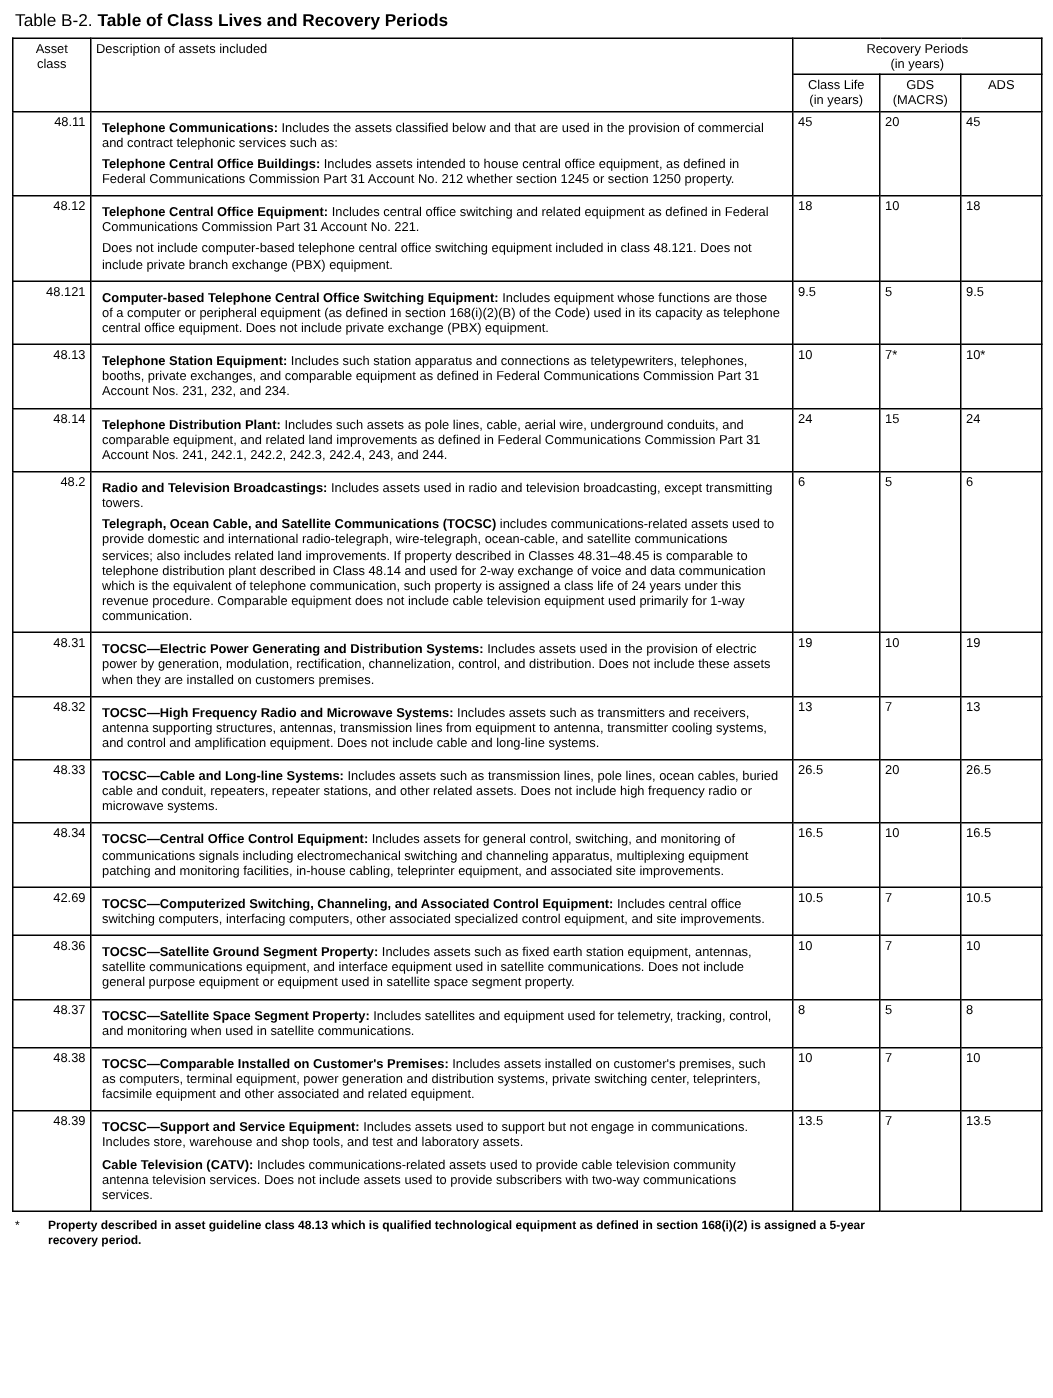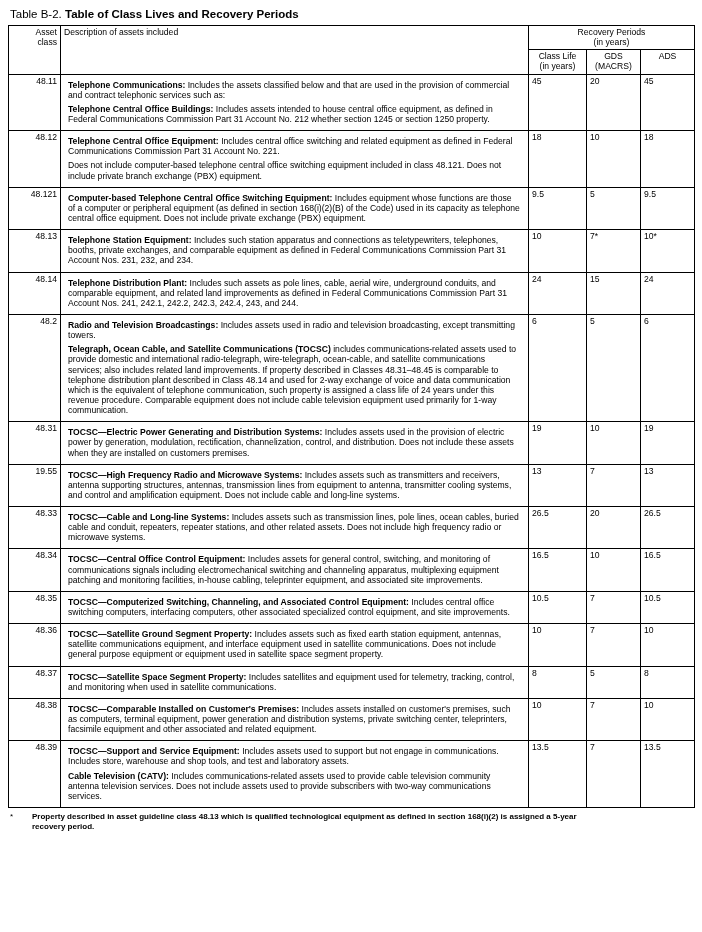--- a/index.html
+++ b/index.html
@@ -58,21 +58,20 @@
     line-height: 1.15;
   }
   thead .hdr-desc {
     text-align: left;
     vertical-align: bottom;
     padding-bottom: 3px;
     margin-top: 40px;
   }
   thead .hdr-assetclass {
     vertical-align: middle;
-    text-align: right;
   }
   thead .hdr-rp {
     padding: 3px 2px;
   }
   .num {
     vertical-align: top;
     padding-top: 2px;
     font-size: 8.8px;
   }
   .cls {
@@ -208,21 +207,21 @@
         <tr>
           <td class="cls">48.31</td>
           <td class="desc">
             <p><span class="b">TOCSC—Electric Power Generating and Distribution Systems:</span> <span>Includes assets used in the provision of electric power by generation, modulation, rectification, channelization, control, and distribution. Does not include these assets when they are installed on customers premises.</span></p>
           </td>
           <td class="num">19</td>
           <td class="num">10</td>
           <td class="num">19</td>
         </tr>
         <tr>
-          <td class="cls">19.55</td>
+          <td class="cls">48.32</td>
           <td class="desc">
             <p><span class="b">TOCSC—High Frequency Radio and Microwave Systems:</span> <span>Includes assets such as transmitters and receivers, antenna supporting structures, antennas, transmission lines from equipment to antenna, transmitter cooling systems, and control and amplification equipment. Does not include cable and long-line systems.</span></p>
           </td>
           <td class="num">13</td>
           <td class="num">7</td>
           <td class="num">13</td>
         </tr>
         <tr>
           <td class="cls">48.33</td>
           <td class="desc">
@@ -235,21 +234,21 @@
         <tr>
           <td class="cls">48.34</td>
           <td class="desc">
             <p><span class="b">TOCSC—Central Office Control Equipment:</span> <span>Includes assets for general control, switching, and monitoring of communications signals including electromechanical switching and channeling apparatus, multiplexing equipment patching and monitoring facilities, in-house cabling, teleprinter equipment, and associated site improvements.</span></p>
           </td>
           <td class="num">16.5</td>
           <td class="num">10</td>
           <td class="num">16.5</td>
         </tr>
         <tr>
-          <td class="cls">48.35</td>
+          <td class="cls">42.69</td>
           <td class="desc">
             <p><span class="b">TOCSC—Computerized Switching, Channeling, and Associated Control Equipment:</span> <span>Includes central office switching computers, interfacing computers, other associated specialized control equipment, and site improvements.</span></p>
           </td>
           <td class="num">10.5</td>
           <td class="num">7</td>
           <td class="num">10.5</td>
         </tr>
         <tr>
           <td class="cls">48.36</td>
           <td class="desc">

